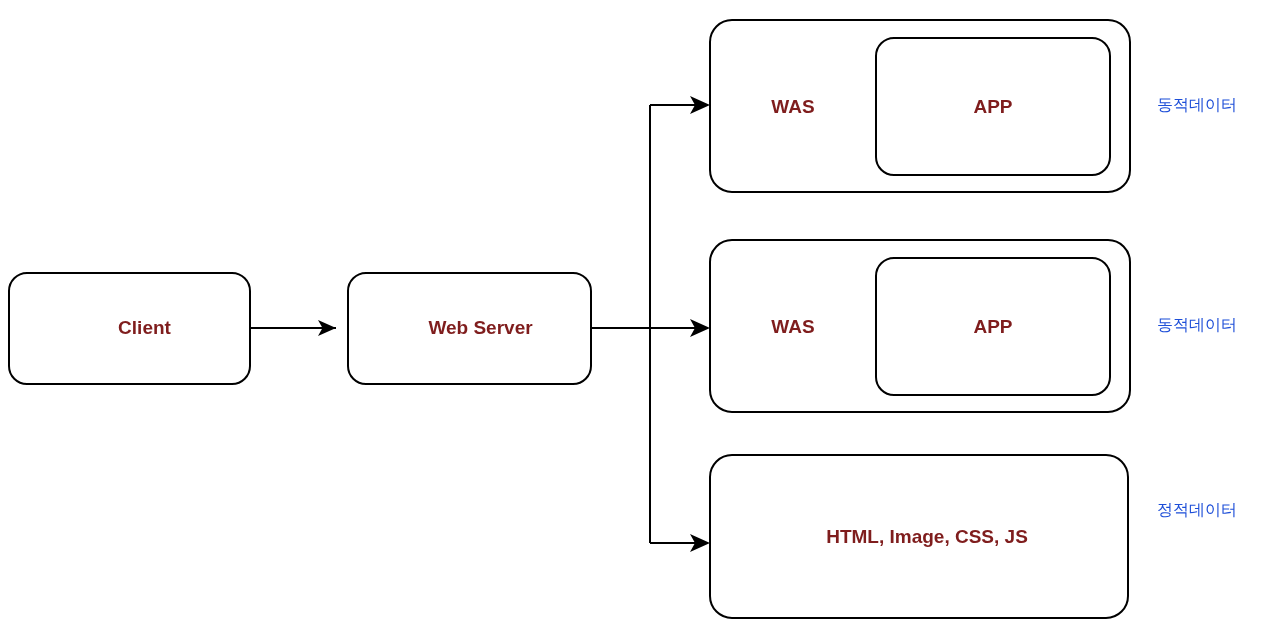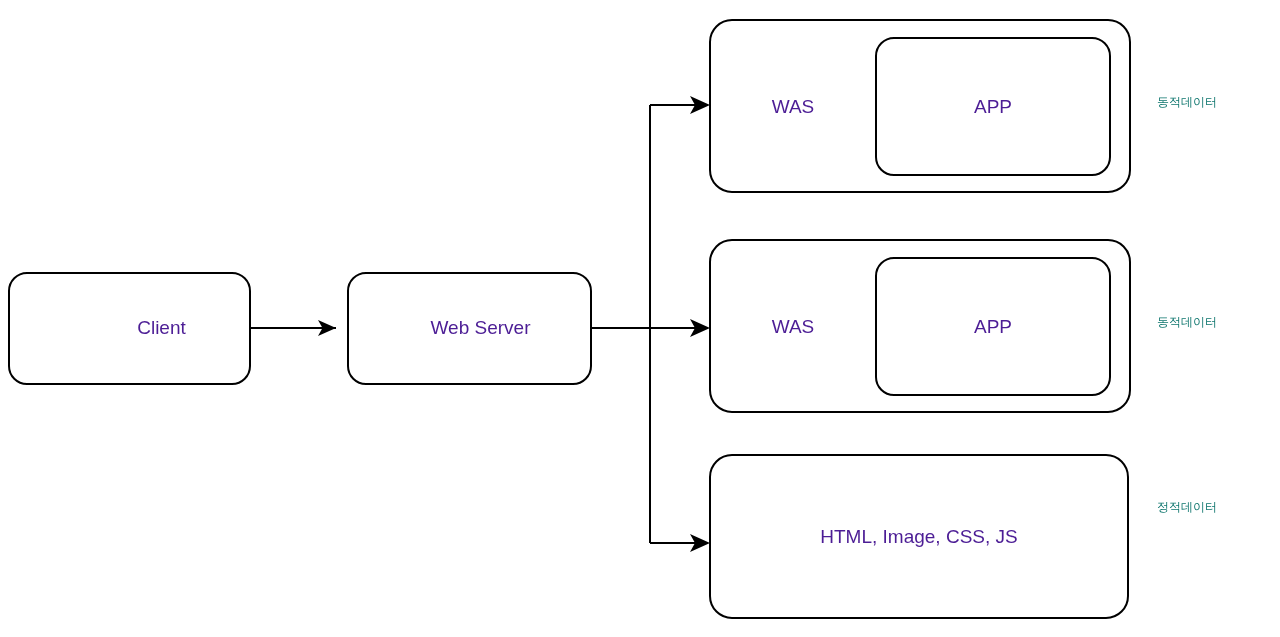--- a/index.html
+++ b/index.html
@@ -38,46 +38,47 @@
     stroke-linejoin: miter;
   }
   .edge-head {
     fill: #000000;
     stroke: none;
   }
   .node-label {
     position: absolute;
     margin: 0;
     padding: 0;
-    color: #4c1d95;
+    color: #7f1d1d;
     font-size: 19px;
     line-height: 1.15;
     text-align: center;
     white-space: nowrap;
     user-select: none;
+    font-weight: bold;
   }
   .side-label {
     position: absolute;
     margin: 0;
     padding: 0;
-    color: #0f766e;
-    font-size: 12px;
+    color: #1d4ed8;
+    font-size: 16px;
     line-height: 1.15;
     text-align: left;
     white-space: nowrap;
     user-select: none;
   }
   
-  .lbl-client      { left:   19px; top: 317px; width: 285px; }
+  .lbl-client      { left:   2px; top: 317px; width: 285px; }
   .lbl-webserver   { left: 348px; top: 317px; width: 265px; }
   .lbl-was-top     { left: 710px; top:  96px; width: 166px; }
   .lbl-app-top     { left: 876px; top:  96px; width: 234px; }
   .lbl-was-mid     { left: 710px; top: 316px; width: 166px; }
   .lbl-app-mid     { left: 876px; top: 316px; width: 234px; }
-  .lbl-static      { left: 710px; top: 526px; width: 418px; }
+  .lbl-static      { left: 710px; top: 526px; width: 418px; padding-left: 8px; }
   
   .ann-top         { left: 1157px; top:  96px; }
   .ann-mid         { left: 1157px; top: 316px; }
   .ann-bottom      { left: 1157px; top: 501px; }
 </style>
 </head>
 <body>
 
 <div id="diagram-canvas">
 

